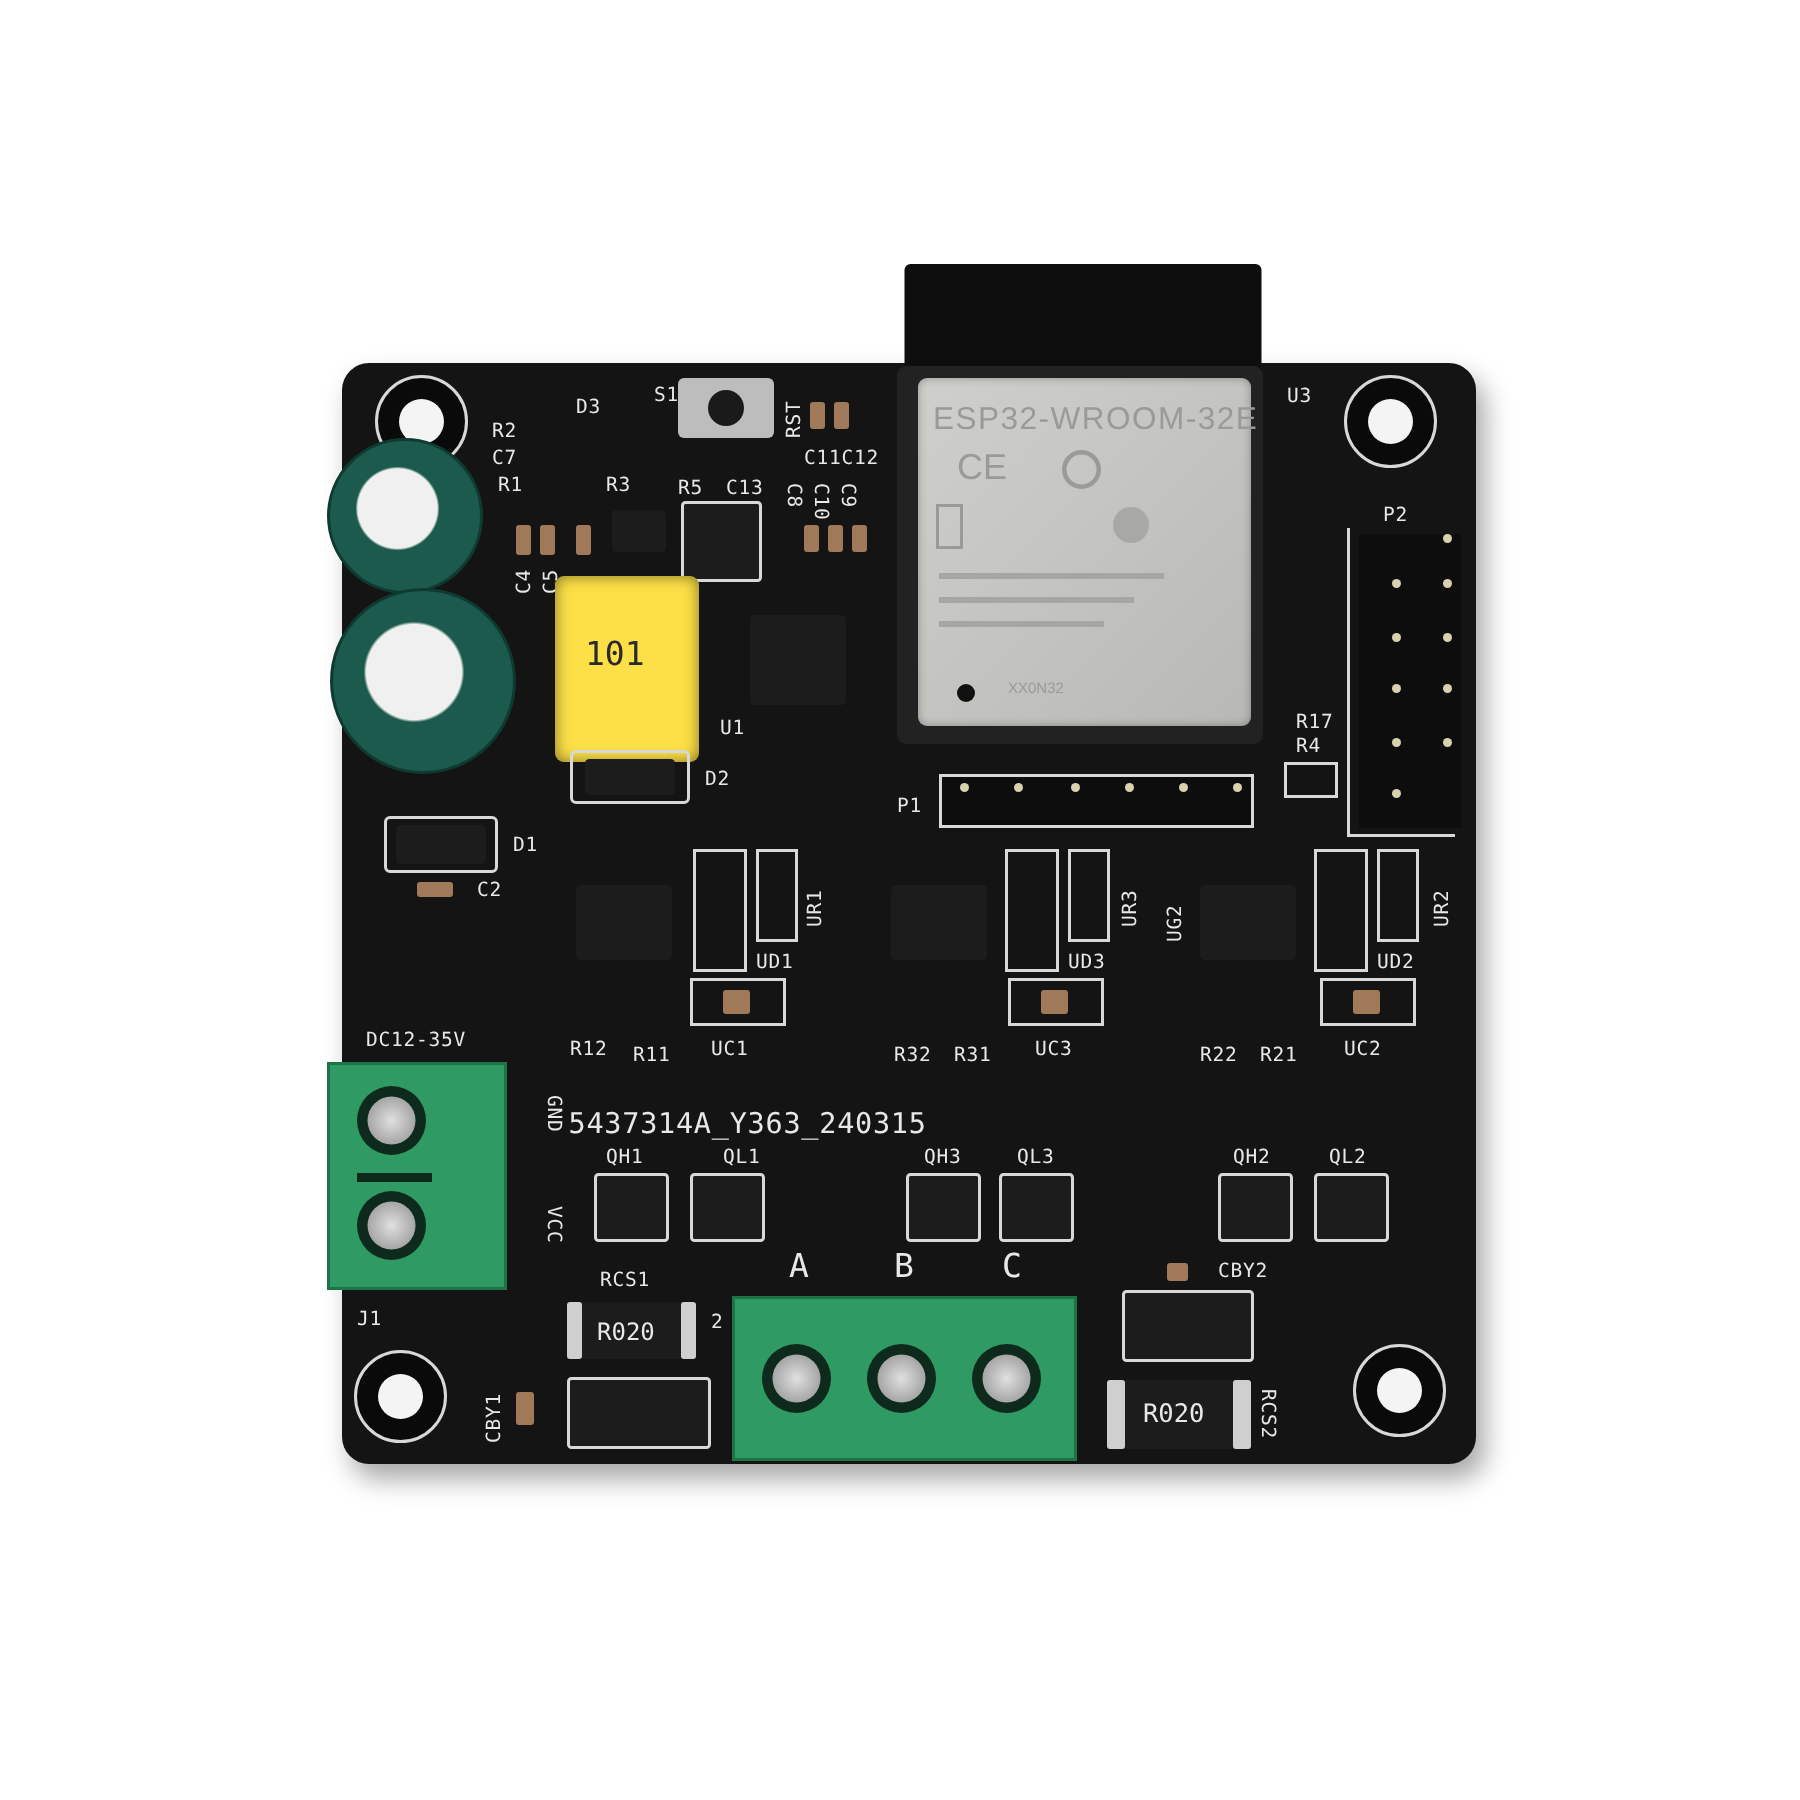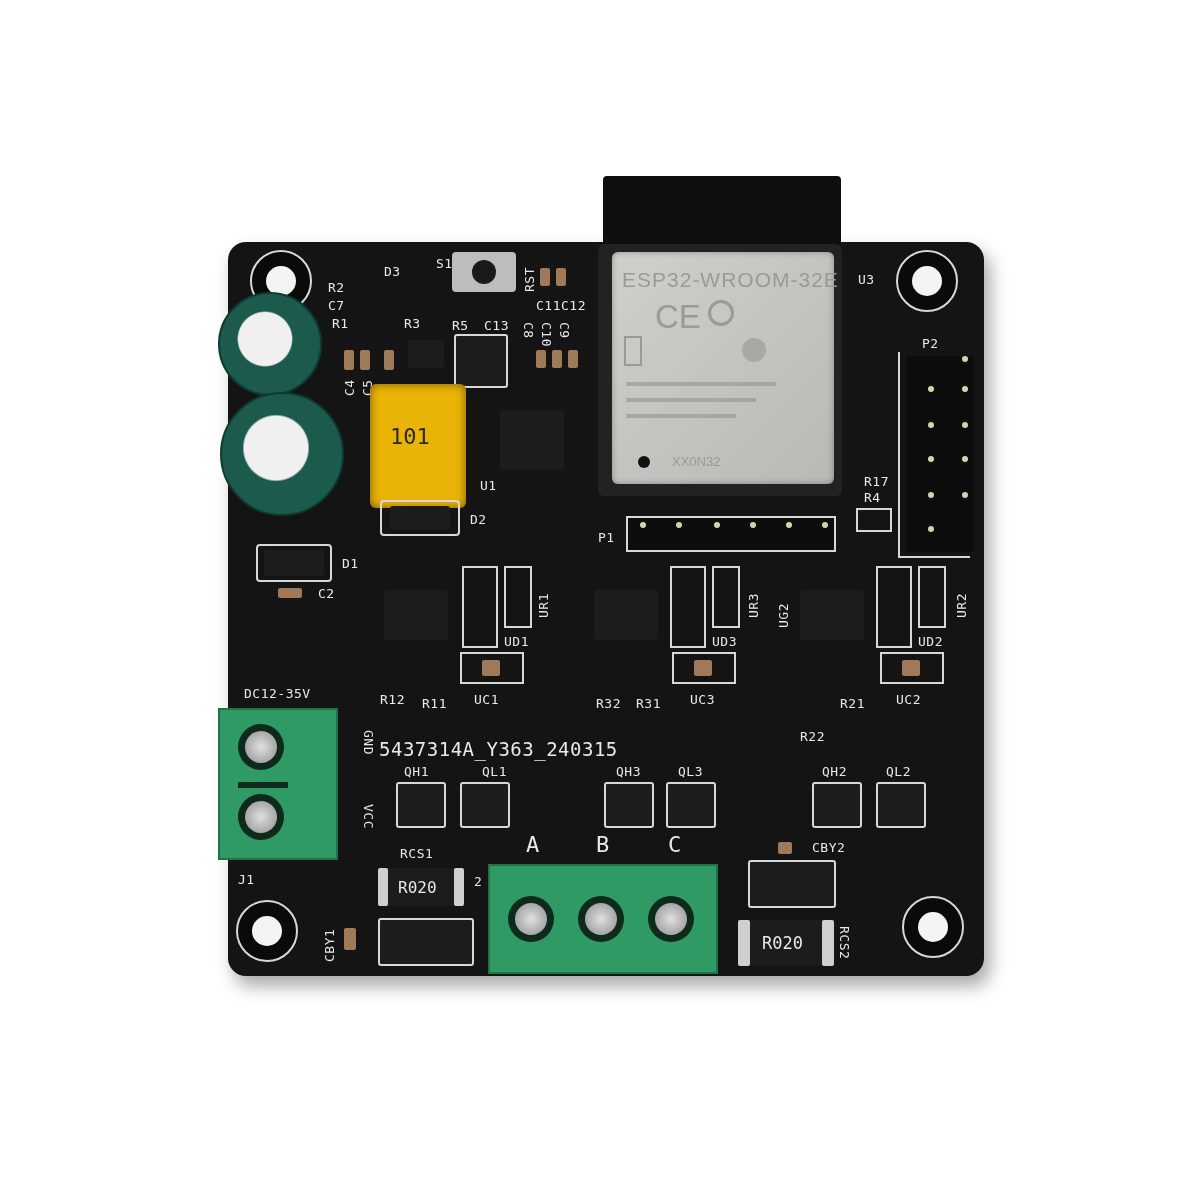--- a/index.html
+++ b/index.html
@@ -15,21 +15,21 @@
   .hole::after{content:"";position:absolute;left:14px;top:14px;width:30px;height:30px;border-radius:50%;background:#f4f4f4;}
   .outline{position:absolute;border:2px solid #d8d8d8;box-sizing:border-box;}
   .chip{position:absolute;background:#1c1c1c;border-radius:3px;}
   .pad{position:absolute;background:#cfcfcf;border-radius:2px;}
   .smd{position:absolute;background:#a07a58;border-radius:2px;}
   .esp-shield{left:612px;top:252px;width:222px;height:232px;background:linear-gradient(135deg,#cfcfcc,#b8b8b4);border-radius:6px;box-shadow:inset 0 0 6px rgba(0,0,0,0.3);}
   .esp-antenna{left:603px;top:176px;width:238px;height:86px;background:#0e0e0e;border-radius:4px 4px 0 0;}
   .esp-frame{left:598px;top:244px;width:244px;height:252px;background:#222;border-radius:6px;}
   .esp-text{position:absolute;color:#9a9a96;font-family:"Liberation Sans",sans-serif;white-space:nowrap;}
   .cap-elec{position:absolute;width:96px;height:96px;border-radius:50%;background:radial-gradient(circle at 45% 45%,#f0f0f0 0 34%,#1b5a4c 36% 100%);border:2px solid #0e3a31;}
-  .inductor{left:370px;top:384px;width:96px;height:124px;background:#eab308;border-radius:6px;box-shadow:inset 0 0 10px rgba(0,0,0,0.5);}
+  .inductor{left:370px;top:384px;width:96px;height:124px;background:#fde047;border-radius:6px;box-shadow:inset 0 0 10px rgba(0,0,0,0.5);}
   .term{position:absolute;background:#2f9a63;border:2px solid #1f7447;box-sizing:border-box;}
   .screw{position:absolute;width:46px;height:46px;border-radius:50%;background:#0e2a1c;}
   .screw::after{content:"";position:absolute;left:7px;top:7px;width:32px;height:32px;border-radius:50%;background:radial-gradient(circle,#e0e0e0,#8d8d8d);}
   .header-pin{position:absolute;width:6px;height:6px;border-radius:50%;background:#d9d2b0;}
   .btn-tact{left:452px;top:252px;width:64px;height:40px;background:#bdbdbd;border-radius:4px;}
   .btn-tact::after{content:"";position:absolute;left:20px;top:8px;width:24px;height:24px;border-radius:50%;background:#1a1a1a;}
 </style>
 </head>
 <body>
 
@@ -37,31 +37,31 @@
 
 <div class="hole" style="left:250px;top:250px"></div>
 <div class="hole" style="left:896px;top:250px"></div>
 <div class="hole" style="left:236px;top:900px"></div>
 <div class="hole" style="left:902px;top:896px"></div>
 
 <div class="abs esp-antenna"></div>
 <div class="abs esp-frame"></div>
 <div class="abs esp-shield">
   <div class="esp-text" style="left:10px;top:16px;font-size:21px;letter-spacing:1px">ESP32-WROOM-32E</div>
-  <div class="esp-text" style="left:43px;top:46px;font-size:33px">CE</div>
+  <div class="esp-text" style="left:26px;top:46px;font-size:24px">CE</div>
   <div class="abs" style="left:96px;top:48px;width:26px;height:26px;border-radius:50%;border:3px solid #9a9a96;box-sizing:border-box"></div>
   <div class="abs" style="left:130px;top:86px;width:24px;height:24px;border-radius:50%;background:#a8a8a4"></div>
   <div class="abs" style="left:12px;top:84px;width:18px;height:30px;border:2px solid #9a9a96;box-sizing:border-box"></div>
   <div class="abs" style="left:14px;top:130px;width:150px;height:4px;background:#a6a6a2"></div>
   <div class="abs" style="left:14px;top:146px;width:130px;height:4px;background:#a6a6a2"></div>
   <div class="abs" style="left:14px;top:162px;width:110px;height:4px;background:#a6a6a2"></div>
   <div class="abs" style="left:26px;top:204px;width:12px;height:12px;border-radius:50%;background:#111"></div>
-  <div class="esp-text" style="left:60px;top:202px;font-size:13px">XX0N32</div>
-</div>
-<span class="silk" style="left:858px;top:272px">U3</span>
+  <div class="esp-text" style="left:60px;top:202px;font-size:10px">XX0N32</div>
+</div>
+<span class="silk" style="left:858px;top:257px">U3</span>
 
 <span class="silk" style="left:328px;top:280px">R2</span>
 <span class="silk" style="left:328px;top:298px">C7</span>
 <span class="silk" style="left:332px;top:316px">R1</span>
 <span class="silk" style="left:384px;top:264px">D3</span>
 <span class="silk" style="left:404px;top:316px">R3</span>
 <span class="silk" style="left:436px;top:256px">S1</span>
 <div class="abs btn-tact"></div>
 <span class="silk rotm90" style="left:522px;top:292px">RST</span>
 <span class="silk" style="left:452px;top:318px">R5</span>
@@ -153,21 +153,21 @@
 
 <span class="silk rotm90" style="left:776px;top:628px">UG2</span>
 <div class="chip" style="left:800px;top:590px;width:64px;height:50px"></div>
 <div class="outline" style="left:876px;top:566px;width:36px;height:82px"></div>
 <div class="outline" style="left:918px;top:566px;width:28px;height:62px"></div>
 <span class="silk rotm90" style="left:954px;top:618px">UR2</span>
 <span class="silk" style="left:918px;top:634px">UD2</span>
 <div class="outline" style="left:880px;top:652px;width:64px;height:32px"></div>
 <div class="smd" style="left:902px;top:660px;width:18px;height:16px"></div>
 <span class="silk" style="left:896px;top:692px">UC2</span>
-<span class="silk" style="left:800px;top:729px">R22</span>
+<span class="silk" style="left:800px;top:696px">R22</span>
 <span class="silk" style="left:840px;top:696px">R21</span>
 
 <span class="silk big" style="left:366px;top:738px">5437314A_Y363_240315</span>
 
 <span class="silk" style="left:244px;top:686px">DC12-35V</span>
 <div class="term" style="left:218px;top:708px;width:120px;height:152px">
   <div class="screw" style="left:18px;top:14px"></div>
   <div class="screw" style="left:18px;top:84px"></div>
   <div class="abs" style="left:18px;top:72px;width:50px;height:6px;background:#0e2a1c"></div>
 </div>

